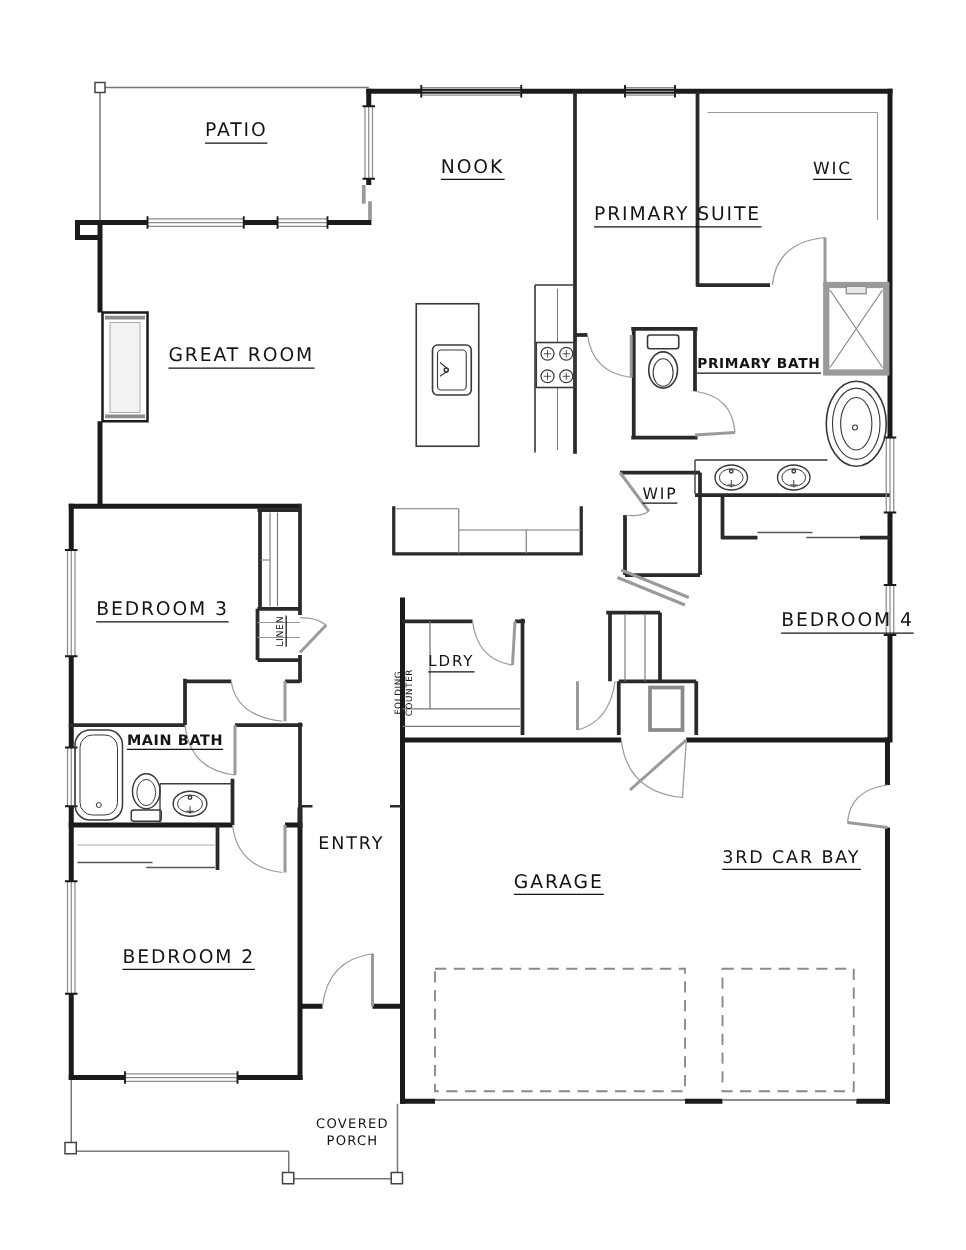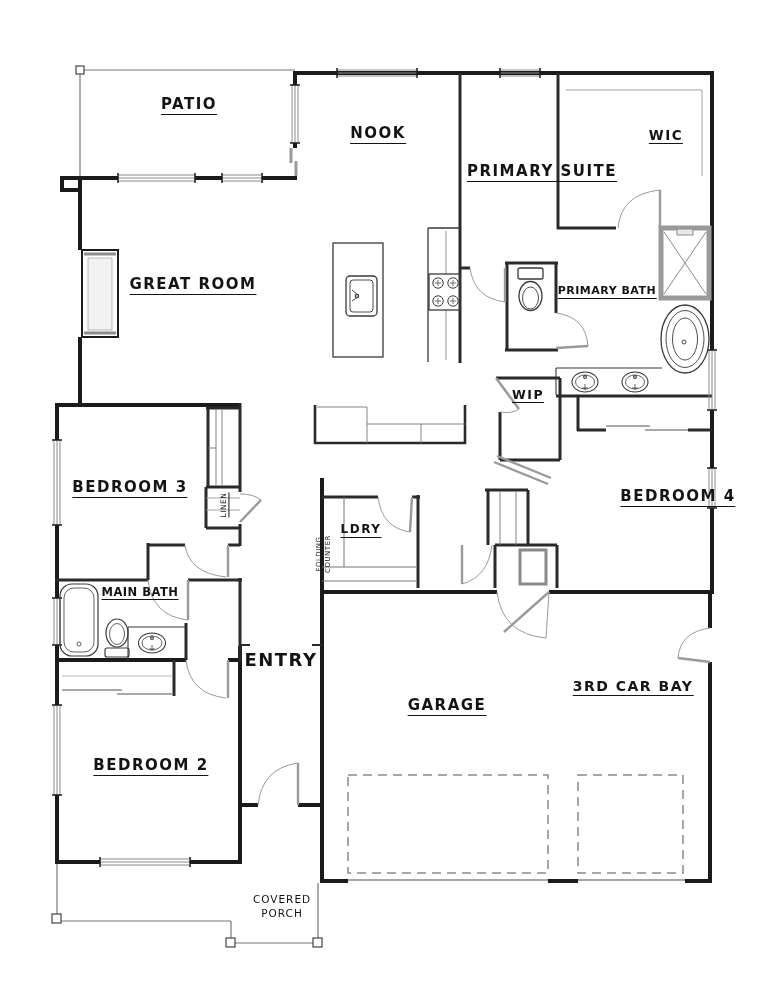--- a/index.html
+++ b/index.html
@@ -1,20 +1,20 @@
 <!DOCTYPE html>
 <html><head>
 <meta charset="utf-8">
 <style>
   html,body{margin:0;padding:0;background:#ffffff;}
   .plan{position:relative;width:773px;height:1000px;background:#ffffff;overflow:hidden;
         font-family:"DejaVu Sans","Liberation Sans",sans-serif;}
   .plan svg{position:absolute;left:0;top:0;}
   .lbl{position:absolute;transform:translateX(-50%);color:#141414;white-space:nowrap;
-       letter-spacing:1.5px;font-weight:bold;line-height:1.05;
+       letter-spacing:1.5px;font-weight:normal;line-height:1.05;
        border-bottom:1.6px solid #141414;padding-bottom:1px;}
   .lbl.nound{border-bottom:none;}
   .lbl.small{letter-spacing:0.5px;font-weight:normal;}
   .vlbl{position:absolute;color:#141414;white-space:nowrap;font-weight:normal;
         letter-spacing:0.5px;transform:rotate(-90deg);transform-origin:center center;}
   .vlbl.und{border-bottom:1px solid #141414;}
   .center2{position:absolute;transform:translateX(-50%);text-align:center;color:#141414;
            letter-spacing:1px;font-weight:normal;line-height:1.35;}
 </style>
 </head>
@@ -249,21 +249,21 @@
 <div class="lbl" style="left:378px;top:126px;font-size:15px;">NOOK</div>
 <div class="lbl" style="left:542px;top:164px;font-size:15px;">PRIMARY SUITE</div>
 <div class="lbl" style="left:666px;top:128px;font-size:13.5px;">WIC</div>
 <div class="lbl" style="left:193px;top:277px;font-size:15px;">GREAT ROOM</div>
 <div class="lbl small" style="left:607px;top:285px;font-size:11px;font-weight:bold;">PRIMARY BATH</div>
 <div class="lbl" style="left:528px;top:388px;font-size:12.5px;">WIP</div>
 <div class="lbl" style="left:130px;top:480px;font-size:15px;">BEDROOM 3</div>
 <div class="lbl" style="left:361px;top:523px;font-size:12px;">LDRY</div>
 <div class="lbl" style="left:634px;top:489px;font-size:15px;margin-left:44px;">BEDROOM 4</div>
 <div class="lbl small" style="left:140px;top:586px;font-size:11.5px;font-weight:bold;text-align:right;">MAIN BATH</div>
-<div class="lbl nound" style="left:281px;top:651px;font-size:18px;">ENTRY</div>
+<div class="lbl nound" style="left:281px;top:668px;font-size:14px;">ENTRY</div>
 <div class="lbl" style="left:151px;top:758px;font-size:15px;">BEDROOM 2</div>
 <div class="lbl" style="left:447px;top:698px;font-size:15px;">GARAGE</div>
 <div class="lbl" style="left:633px;top:679px;font-size:14px;">3RD CAR BAY</div>
 
 <div class="vlbl und" style="left:212px;top:500px;font-size:7.5px;">LINEN</div>
 <div class="vlbl" style="left:305px;top:545px;font-size:7px;text-align:center;line-height:1.3;">
   <span style="display:block;">FOLDING</span>
   <span style="display:block;">COUNTER</span>
 </div>
 

